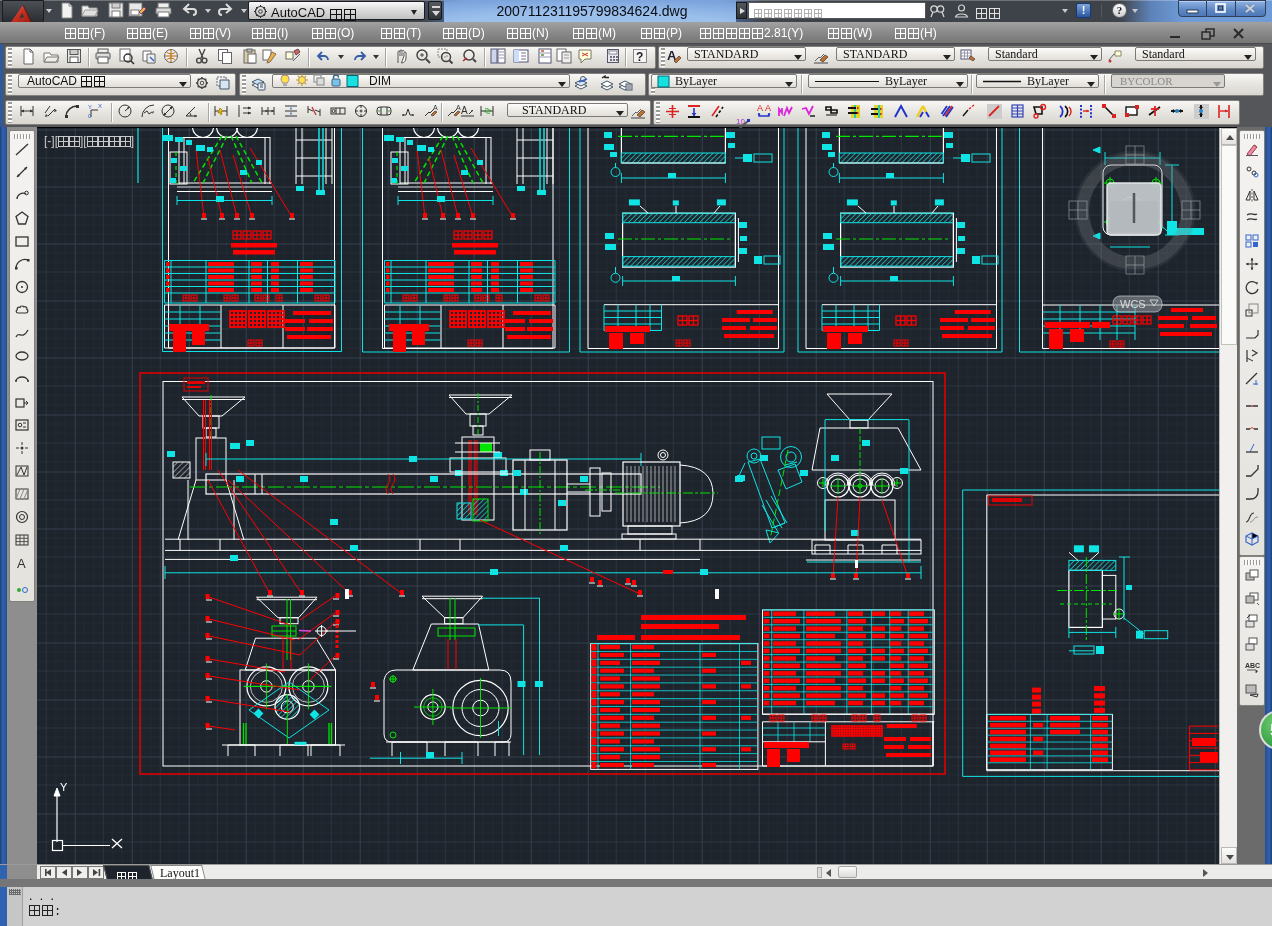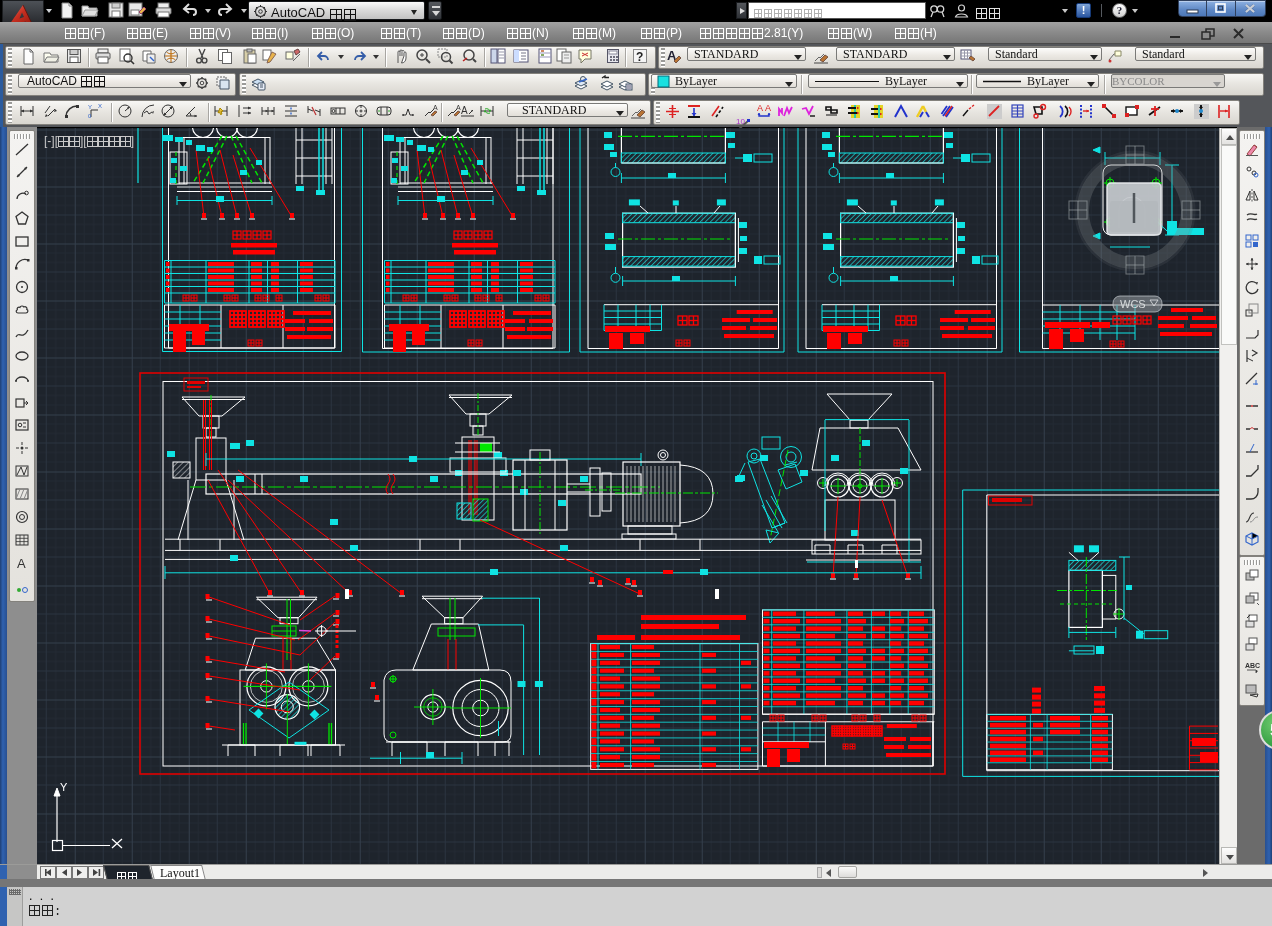--- a/index.html
+++ b/index.html
@@ -18,20 +18,26 @@
 .field{position:absolute;top:3px;height:14px;border:1px solid #7a7a78;border-radius:2px;
  background:linear-gradient(180deg,#fdfdfc,#ece9e4 60%,#e2dfd9);font:12px "Liberation Serif",serif;color:#111;
  display:flex;align-items:center}
 .fld-arrow{position:absolute;right:3px;top:7px;width:0;height:0;border:4px solid transparent;border-top:5px solid #222}
 .sep{position:absolute;top:4px;bottom:4px;width:1px;background:#a8a6a2;box-shadow:1px 0 0 #fff}
 svg{display:block}
 svg text{font-family:"Liberation Sans",sans-serif}
 </style></head><body>
 <div id="app">
 
+<div class="abs" style="left:0;top:0;width:1272px;height:22px;background:
+ linear-gradient(90deg,#40444b 0,#3e434a 33%,#48648e 35.5%,#6d96cf 39%,#85abdf 46%,#85abdf 54%,#6d96cf 56%,#485f86 58%,#3e4349 60%,#3e4349 88%,#5d83b8 90.5%,#6f9bd6 93%,#6f9bd6 100%)">
+ <div class="abs" style="left:0;top:0;right:0;height:1px;background:rgba(255,255,255,.25)"></div>
+ <div class="abs" style="left:444px;top:0;width:292px;height:22px;background:radial-gradient(ellipse 160% 210% at 50% 120%,#9cc0ec 30%,#7aa3dc 60%,rgba(122,163,220,0) 75%)"></div>
+ <div class="abs" style="left:462px;top:3px;width:260px;height:16px;font:14px 'Liberation Sans';color:#0a0d12;text-align:center;white-space:nowrap">200711231195799834624.dwg</div>
+</div>
 <div class="abs" style="left:2px;top:0;width:42px;height:31px;background:linear-gradient(180deg,#4d5157,#26282c 80%);border:1px solid #1b1d20;border-radius:0 0 3px 3px">
  <svg width="40" height="29" style="position:absolute;left:0;top:1">
   <defs>
           <linearGradient id="alg" x1="0" y1="0" x2="1" y2="1">
    <stop offset="0" stop-color="#f07a6a"></stop>
             <stop offset=".45" stop-color="#c62e20"></stop>
             <stop offset="1" stop-color="#8a170d"></stop>
           </linearGradient>
         </defs>
   <path d="M20 3 L31 26 L25.5 26 L22.5 19.5 L14 22.5 L9 26 L4 26 Z M16.5 16.5 L21 15 L19 10.5 Z" fill="url(#alg)"></path>
@@ -420,20 +426,37 @@
           </svg>
         </div>
 <div class="abs" style="left:250px;top:4px">
           <svg width="17" height="17">
             <path d="M2 10l6-3 6 3-6 3z" fill="#fff" stroke="#456"></path>
             <path d="M2 7l6-3 6 3-6 3z" fill="#cce0f4" stroke="#456"></path>
             <rect x="8" y="8" width="7" height="7" rx="1" fill="#e8eef8" stroke="#456"></rect>
             <path d="M10 10h3M10 12h3" stroke="#456"></path>
           </svg>
         </div>
+<div class="field" style="left:272px;width:298px;top:3px">
+          <svg width="90" height="17" style="margin-left:4px">
+            <path d="M8 2a4 4 0 014 4c0 2-1.5 2.5-1.5 4h-5C5.5 8.5 4 8 4 6a4 4 0 014-4z" fill="#ffe14a" stroke="#a88"></path>
+            <rect x="6" y="10.5" width="4" height="2.5" fill="#aaa"></rect>
+            <circle cx="25" cy="7" r="3.5" fill="#ffe14a" stroke="#a88"></circle>
+            <g stroke="#c90" stroke-width="1.2">
+              <path d="M25 1v2M25 11v2M19 7h2M29 7h2M20.8 2.8l1.4 1.4M27.8 9.8l1.4 1.4M20.8 11.2l1.4-1.4M27.8 4.2l1.4-1.4"></path>
+            </g>
+            <rect x="37" y="2" width="7" height="7" fill="none" stroke="#999" stroke-width="1.3"></rect>
+            <rect x="40" y="5" width="7" height="7" fill="#ddd" stroke="#999" stroke-width="1.3"></rect>
+            <rect x="55" y="6" width="8" height="7" rx="1" fill="#7ec0e8" stroke="#368"></rect>
+            <path d="M56.5 6V4.5a2.5 2.5 0 015 0" fill="none" stroke="#368" stroke-width="1.4"></path>
+            <rect x="70" y="2.5" width="11" height="11" fill="#18e0e0" stroke="#067"></rect>
+          </svg>
+          <span style="font-family:Liberation Sans;font-size:12px;margin-left:2px">DIM</span>
+          <div class="fld-arrow"></div>
+        </div>
 <div class="abs" style="left:573px;top:4px">
           <svg width="17" height="17">
             <path d="M2 11l6-3 6 3-6 3z" fill="#fff" stroke="#456"></path>
             <path d="M2 8l6-3 6 3-6 3z" fill="#dde8f4" stroke="#456"></path>
             <circle cx="10" cy="4" r="2.5" fill="#eee" stroke="#456"></circle>
             <path d="M6 7l8-3" stroke="#36c" stroke-width="1.5"></path>
           </svg>
         </div>
 <div class="abs" style="left:598px;top:4px">
           <svg width="17" height="17">
@@ -465,21 +488,21 @@
           <div class="fld-arrow"></div>
         </div>
 <div class="field" style="left:976px;width:123px;top:3px">
           <svg width="40" height="17" style="margin-left:6px">
             <line x1="0" y1="8.5" x2="38" y2="8.5" stroke="#111" stroke-width="1.6"></line>
           </svg>
           <span style="margin-left:4px">ByLayer</span>
           <div class="fld-arrow"></div>
         </div>
 <div class="field" style="left:1111px;width:114px;top:3px;background:#d8d5d0;color:#8a8a8a">
-          <span style="font-size:11px">BYCOLOR</span>
+          <span style="margin-left:8px;font-size:11px">BYCOLOR</span>
           <div class="fld-arrow" style="border-top-color:#999"></div>
         </div>
 <div class="sep" style="left:801px"></div>
         <div class="sep" style="left:971px"></div>
         <div class="sep" style="left:1104px"></div>
 </div>
 <div class="abs" style="left:0;top:54px;width:1272px;height:29px">
 <div class="panel" style="left:5px;width:646px"></div>
         <div class="panel" style="left:653px;width:587px"></div>
 <div class="grip" style="left:8px"></div>

